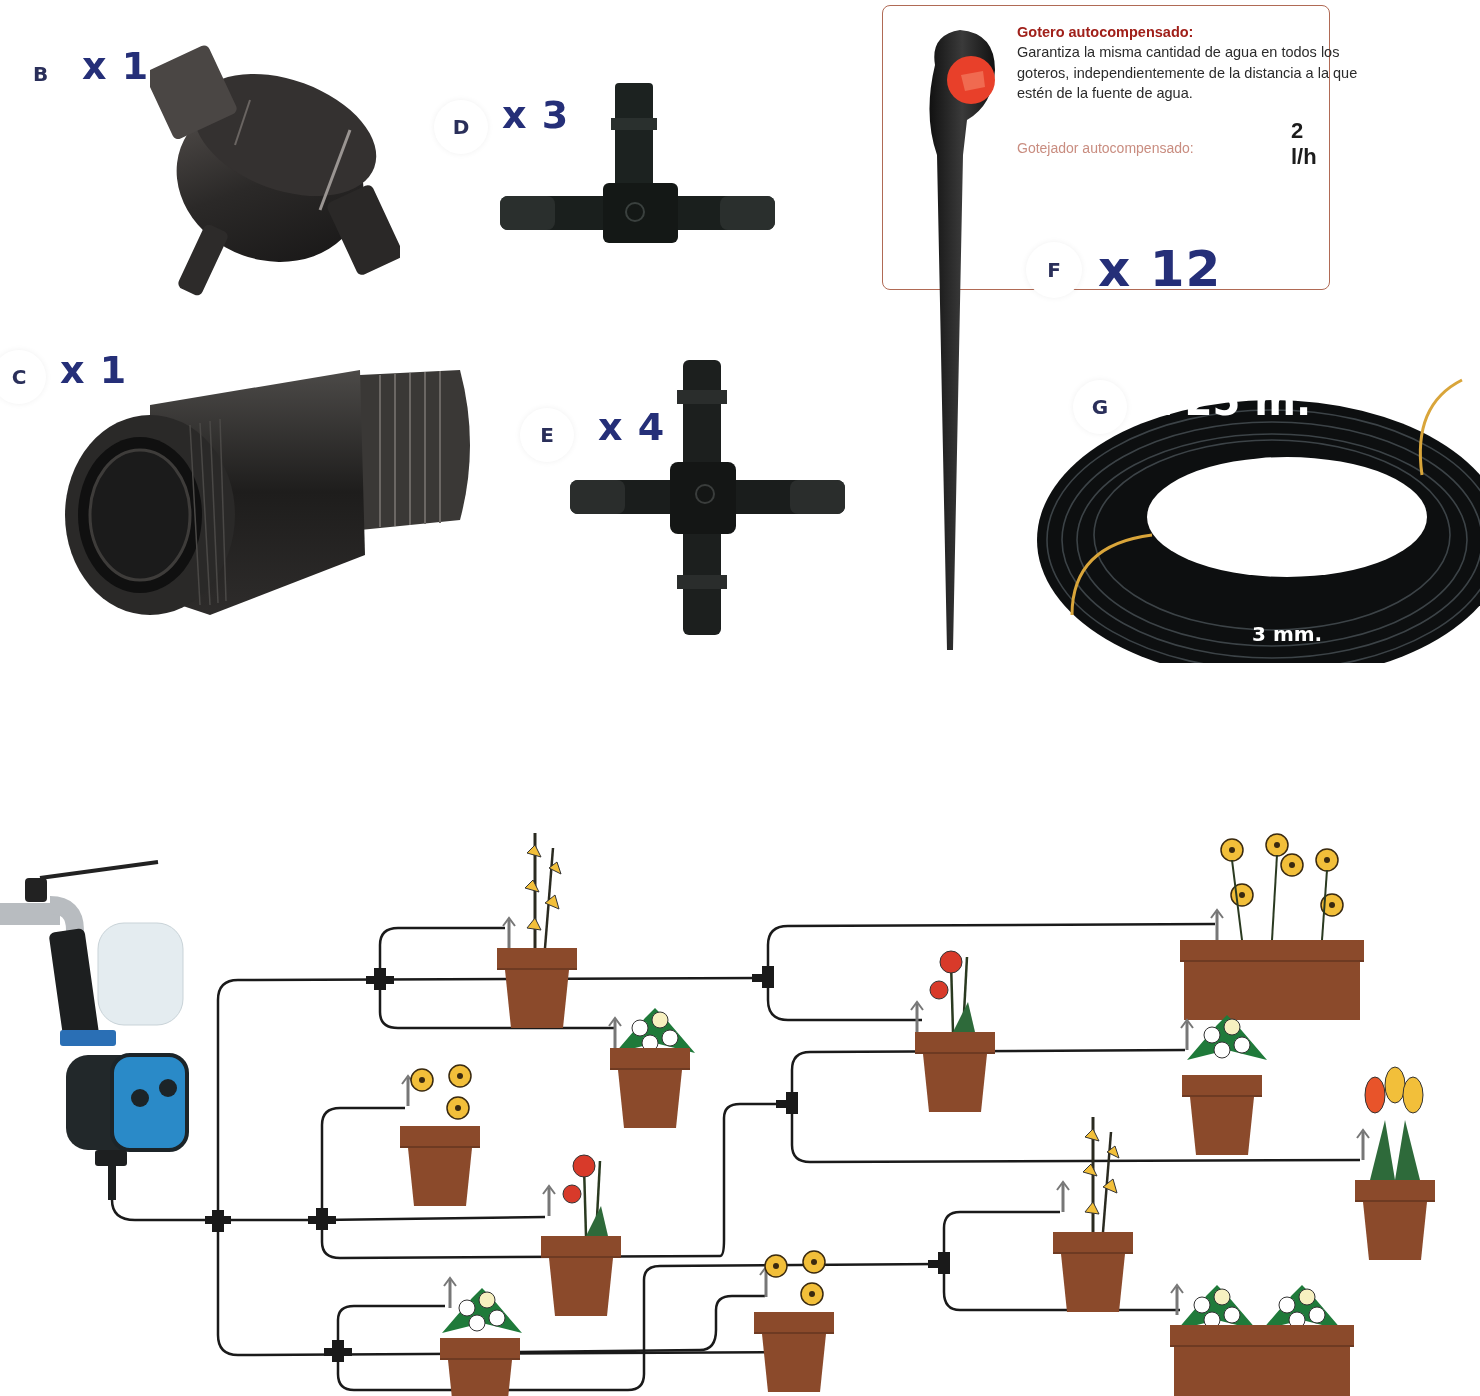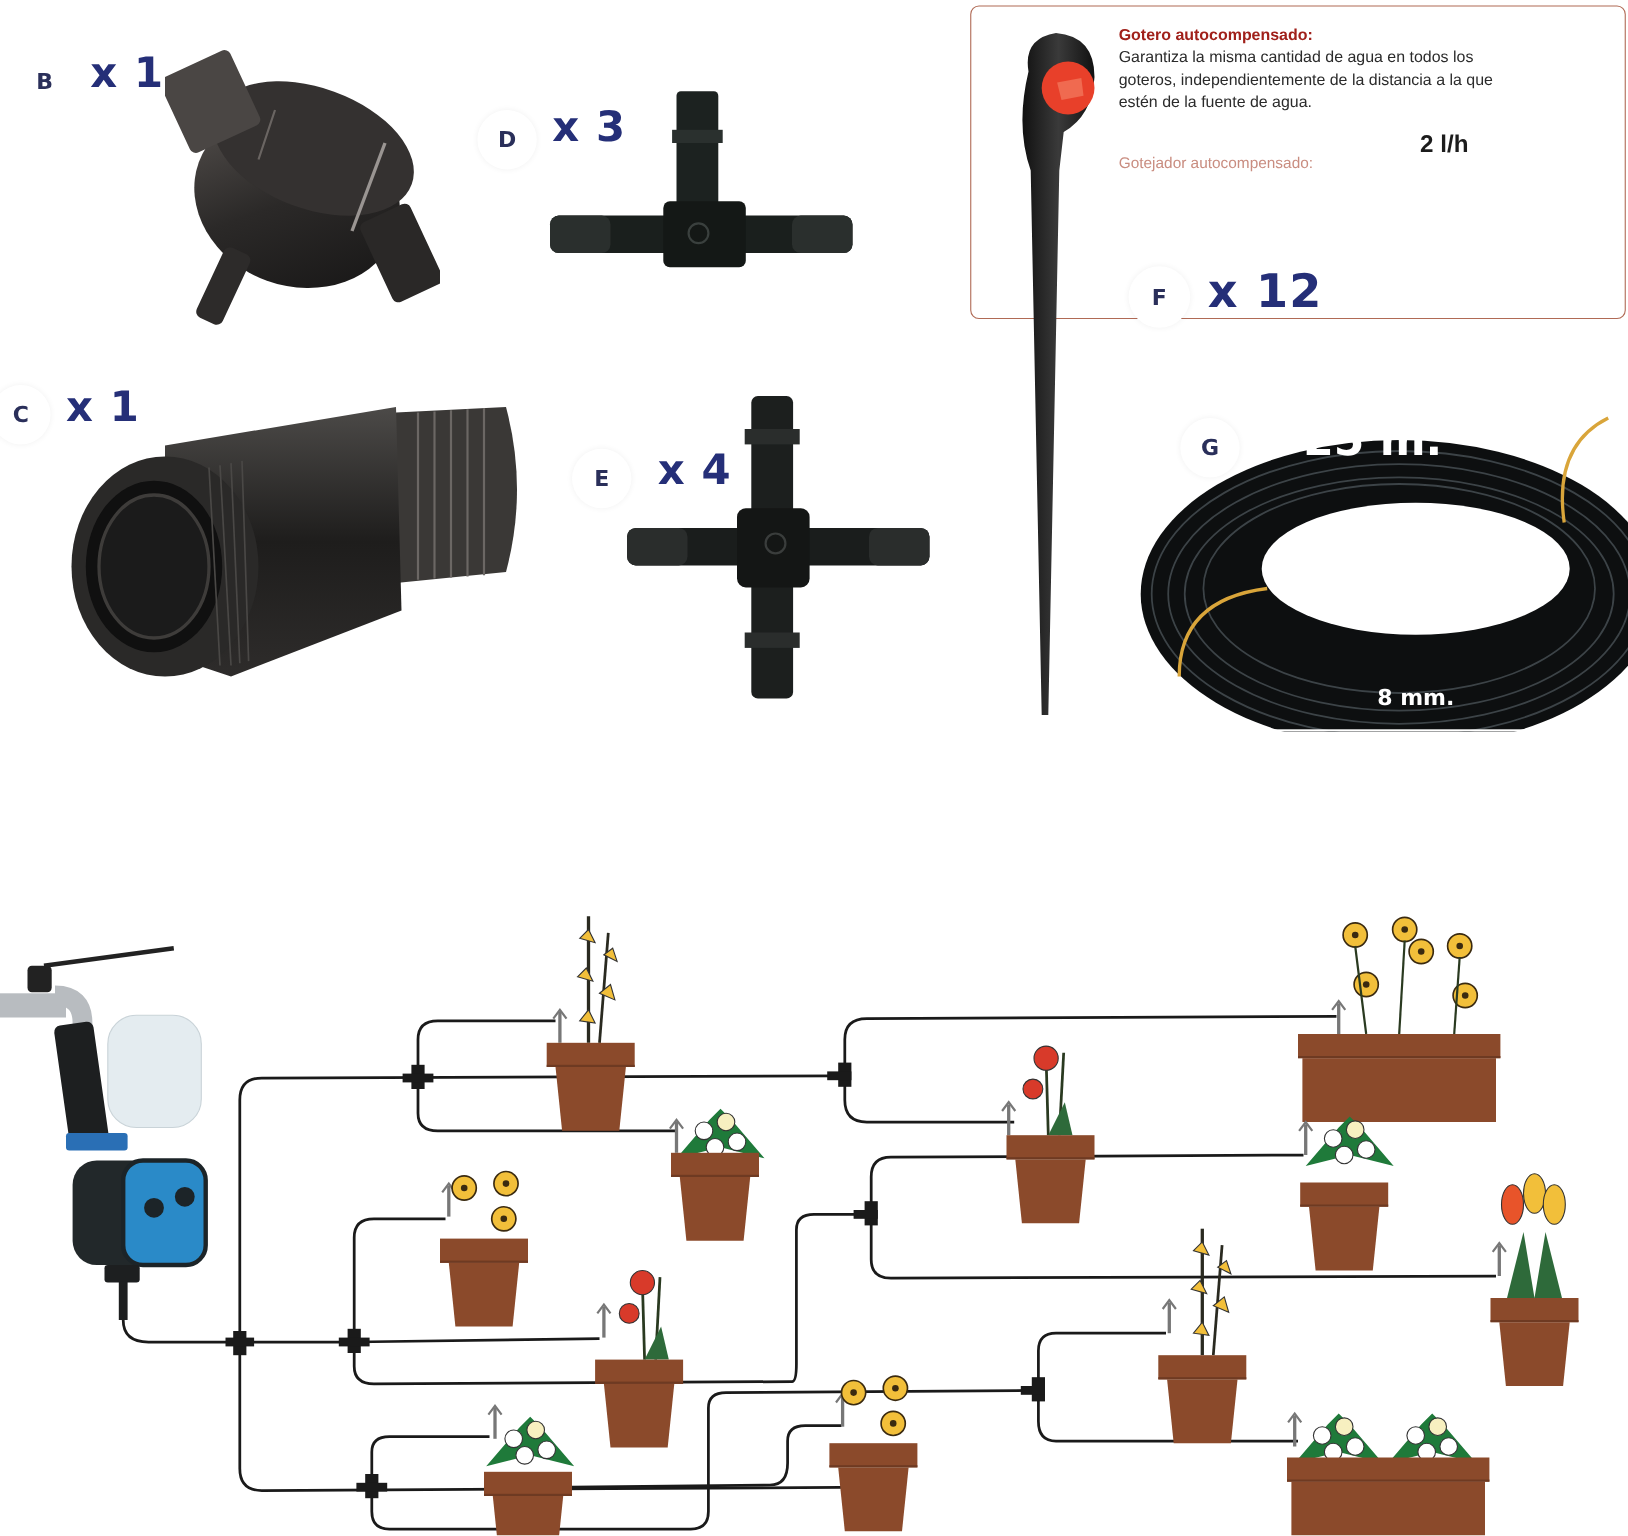--- a/index.html
+++ b/index.html
@@ -7,21 +7,21 @@
   body { position: relative; font-family: "DejaVu Sans", sans-serif; }
 
   .abs { position: absolute; }
 
   
   .letter { position: absolute; font-family: "DejaVu Sans", sans-serif; font-size: 20px; color: #2a2f5a; font-weight: 600; }
   .letter-circle { position: absolute; width: 54px; height: 54px; border-radius: 50%; background: #fff; box-shadow: 0 0 6px rgba(0,0,0,0.06); display:flex; align-items:center; justify-content:center; font-size: 20px; color:#2a2f5a; font-weight:600; }
   .qty { position: absolute; font-family: "DejaVu Sans", sans-serif; font-weight: 800; font-size: 38px; color: #252f78; letter-spacing: 1px; }
 
   
-  .card { position: absolute; left: 882px; top: 5px; width: 596px; height: 285px; border: 1.5px solid #b06a55; border-radius: 8px; background: #fff; }
+  .card { position: absolute; left: 882px; top: 5px; width: 448px; height: 285px; border: 1.5px solid #b06a55; border-radius: 8px; background: #fff; }
   .card-title-es { position: absolute; left: 134px; top: 18px; font-size: 14.5px; font-weight: 700; color: #a0201a; font-family: "Liberation Sans", sans-serif; }
   .card-body-es { position: absolute; left: 134px; top: 36px; width: 370px; font-size: 14.5px; line-height: 20.5px; color: #2b2b2b; font-family: "Liberation Sans", sans-serif; }
   .card-flow { position: absolute; left: 408px; top: 112px; font-size: 22px; font-weight: 800; color: #1c1c1c; font-family: "Liberation Sans", sans-serif; }
   .card-title-pt { position: absolute; left: 134px; top: 134px; font-size: 14px; color: #c98d80; font-family: "Liberation Sans", sans-serif; }
   .card-body-pt { position: absolute; left: 134px; top: 153px; width: 380px; font-size: 14px; line-height: 20px; color: #bdbdbd; font-family: "Liberation Sans", sans-serif; }
 
   .coil-label { position:absolute; font-family:"DejaVu Sans", sans-serif; font-weight:800; color:#fff; }
 </style>
 </head>
 <body>
@@ -100,21 +100,21 @@
   <circle cx="140" cy="134" r="9" fill="none" stroke="#3a3d3c" stroke-width="2"></circle>
 </svg>
 
 <div class="card">
   <div class="card-title-es">Gotero autocompensado:</div>
   <div class="card-body-es">Garantiza la misma cantidad de agua en todos los goteros, independientemente de la distancia a la que estén de la fuente de agua.</div>
   <div class="card-flow">2 l/h</div>
   <div class="card-title-pt">Gotejador autocompensado:</div>
 </div>
 <div class="letter-circle" style="left:1026px;top:242px;width:56px;height:56px;">F</div>
-<div class="qty" style="left:1098px;top:240px;font-size:42px;text-align:right;">x 12</div>
+<div class="qty" style="left:1098px;top:240px;font-size:50px;text-align:right;">x 12</div>
 <svg class="abs" style="left:905px;top:25px;" width="100" height="630" viewBox="0 0 100 630">
   <defs>
     <linearGradient id="gF" x1="0" x2="1">
         <stop offset="0" stop-color="#111"></stop>
         <stop offset="0.5" stop-color="#3a3a3a"></stop>
         <stop offset="1" stop-color="#111"></stop>
       </linearGradient>
   </defs>
   <path d="M 30 40 Q 25 10 55 5 Q 90 8 90 45 Q 88 80 62 95 L 58 130 L 48 625 L 42 625 L 32 130 Q 18 90 30 40 Z" fill="url(#gF)"></path>
   <circle cx="66" cy="55" r="24" fill="#e8402a"></circle>
@@ -130,21 +130,21 @@
     <ellipse cx="240" cy="175" rx="195" ry="106"></ellipse>
     <ellipse cx="240" cy="170" rx="178" ry="95"></ellipse>
   </g>
   <ellipse cx="255" cy="152" rx="140" ry="60" fill="#fff"></ellipse>
   <rect x="0" y="298" width="448" height="2" fill="#fff"></rect>
   <path d="M 40 250 Q 40 180 120 170" fill="none" stroke="#d9a53a" stroke-width="3"></path>
   <path d="M 390 110 Q 380 40 430 15" fill="none" stroke="#d9a53a" stroke-width="3"></path>
 </svg>
 <div class="letter-circle" style="left:1073px;top:380px;">G</div>
 <div class="coil-label" style="left:1145px;top:378px;font-size:40px;">x 25 m.</div>
-<div class="coil-label" style="left:1252px;top:622px;font-size:20px;">8 mm.</div>
+<div class="coil-label" style="left:1252px;top:622px;font-size:20px;">3 mm.</div>
 
 <svg class="abs" style="left:0;top:800px;" width="1480" height="596" viewBox="0 800 1480 596">
   <defs>
     <g id="pot">
       <rect x="-40" y="0" width="80" height="22" fill="#8b4a2b"></rect>
       <path d="M -32 22 L 32 22 L 26 80 L -26 80 Z" fill="#8b4a2b"></path>
       <rect x="-40" y="20" width="80" height="2" fill="#6e3a22"></rect>
     </g>
     <g id="box">
       <rect x="-92" y="0" width="184" height="22" fill="#8b4a2b"></rect>

